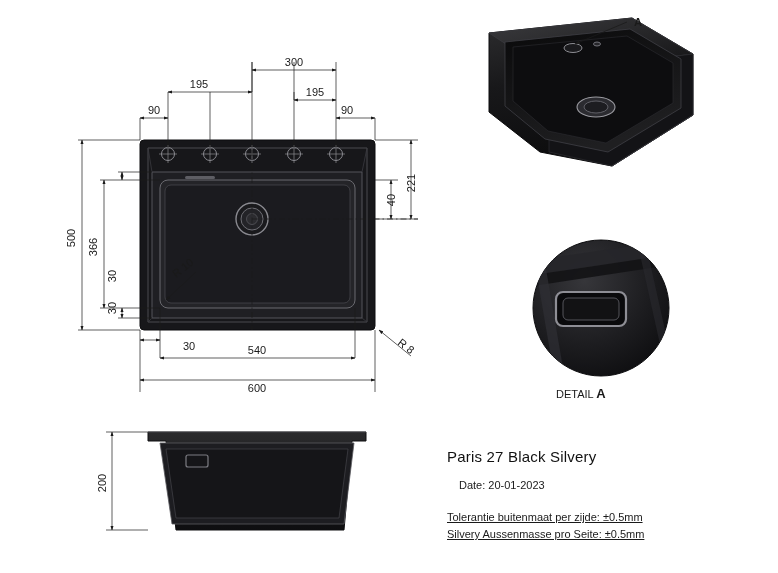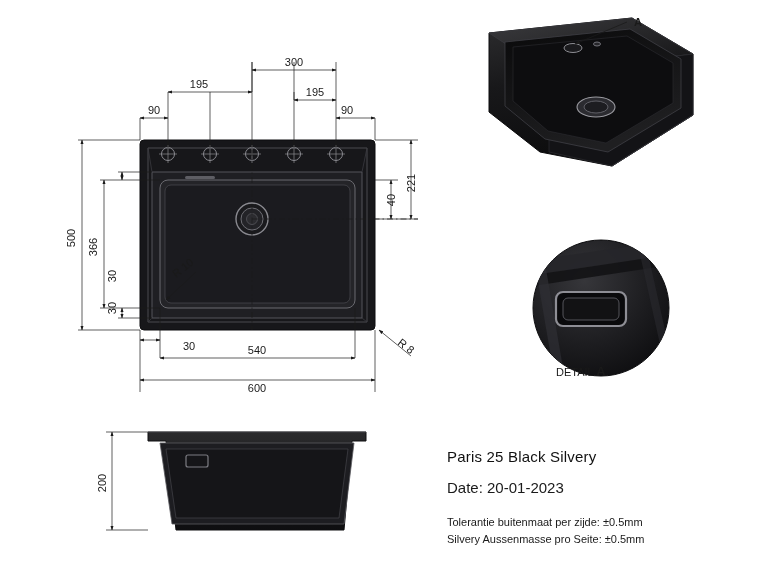--- a/index.html
+++ b/index.html
@@ -38,33 +38,34 @@
     top: 448px;
     width: 320px;
   }
   .title-block .product {
     font-size: 15px;
     color: #111111;
     margin: 0 0 14px 0;
     letter-spacing: 0.2px;
   }
   .title-block .date {
-    font-size: 15px;
-    color: #1a1a1a;
-    margin: 0 0 18px 0;
+    font-size: 11px;
+    color: #1a1a1a;
+    margin: 0 0 18px 12px;
   }
   .title-block .tol {
     font-size: 11px;
     color: #1a1a1a;
     line-height: 1.55;
+    text-decoration: underline;
   }
   .detail-cap {
     position: absolute;
     left: 556px;
-    top: 364px;
+    top: 386px;
     font-size: 11px;
     color: #1a1a1a;
   }
   .detail-cap b { font-weight: bold; font-size: 13px; }
 </style>
 </head>
 <body>
 
 <div class="stage">
 
@@ -261,21 +262,21 @@
         <rect x="563" y="298" width="56" height="22" rx="5" fill="#121214" stroke="#55555b" stroke-width="1"></rect>
       </g>
     </g>
   </svg>
 
   <div class="detail-cap">
     <span>DETAIL </span><b>A</b>
   </div>
 
   <div class="title-block">
-    <div class="product">Paris 25 Black Silvery</div>
+    <div class="product">Paris 27 Black Silvery</div>
     <div class="date">Date: 20-01-2023</div>
     <div class="tol">
       <div>Tolerantie buitenmaat per zijde: ±0.5mm</div>
       <div>Silvery Aussenmasse pro Seite: ±0.5mm</div>
     </div>
   </div>
 
 </div>
 
 </body></html>

